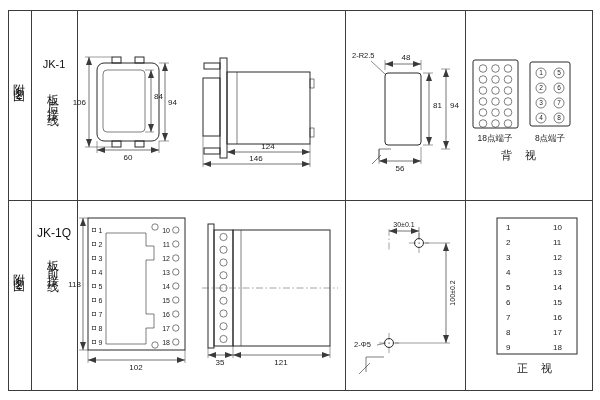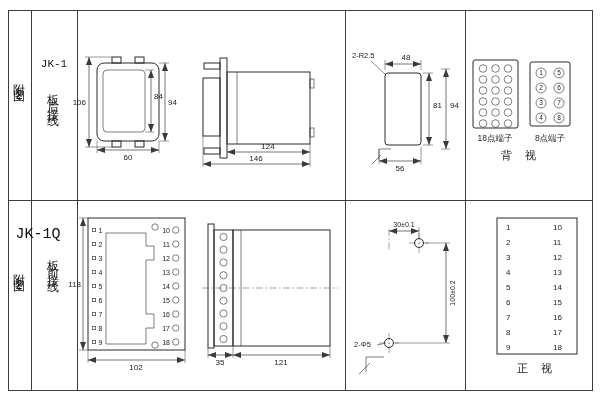--- a/index.html
+++ b/index.html
@@ -16,21 +16,21 @@
   .ldr{stroke:#3a3a3a;stroke-width:.6;}
   .cl{stroke:#555;stroke-width:.55;stroke-dasharray:7 2.5 1.5 2.5;}
   text.d{font-size:8px;}
   text.s{font-size:7px;}
   text.s75{font-size:7.5px;}
   text.pin{font-size:7px;}
   text.tn{font-size:8px;}
   text.lbl{font-size:8.5px;}
   text.big{font-size:11px;letter-spacing:5px;}
   text.cnum{font-size:6.5px;}
-  .hlabel{position:absolute;font-size:11px;color:#111;text-align:center;font-family:Liberation Mono, monospace;}
+  .hlabel{position:absolute;font-size:11px;color:#111;text-align:center;}
   .vlabel{position:absolute;writing-mode:vertical-lr;text-orientation:upright;
           font-size:12px;letter-spacing:7px;color:#111;line-height:1;}
 </style>
 </head>
 <body>
 
 <div class="sheet">
 
 <svg width="600" height="400" viewBox="0 0 600 400">
   <defs>
@@ -313,16 +313,16 @@
     </g>
     <text class="big" x="537" y="372" text-anchor="middle">正 视</text>
   </g>
 </svg>
 
 <div class="vlabel" style="left:13px;top:74px;">附图2</div>
 <div class="hlabel" style="left:31px;top:58px;width:46px;">JK-1</div>
 <div class="vlabel" style="left:47px;top:84px;">板后接线</div>
 
 <div class="vlabel" style="left:13px;top:264px;">附图2</div>
-<div class="hlabel" style="left:15px;top:226px;width:46px;font-size:15px;">JK-1Q</div>
+<div class="hlabel" style="left:31px;top:226px;width:46px;font-size:12px;">JK-1Q</div>
 <div class="vlabel" style="left:47px;top:250px;">板前接线</div>
 
 </div>
 
 </body></html>

